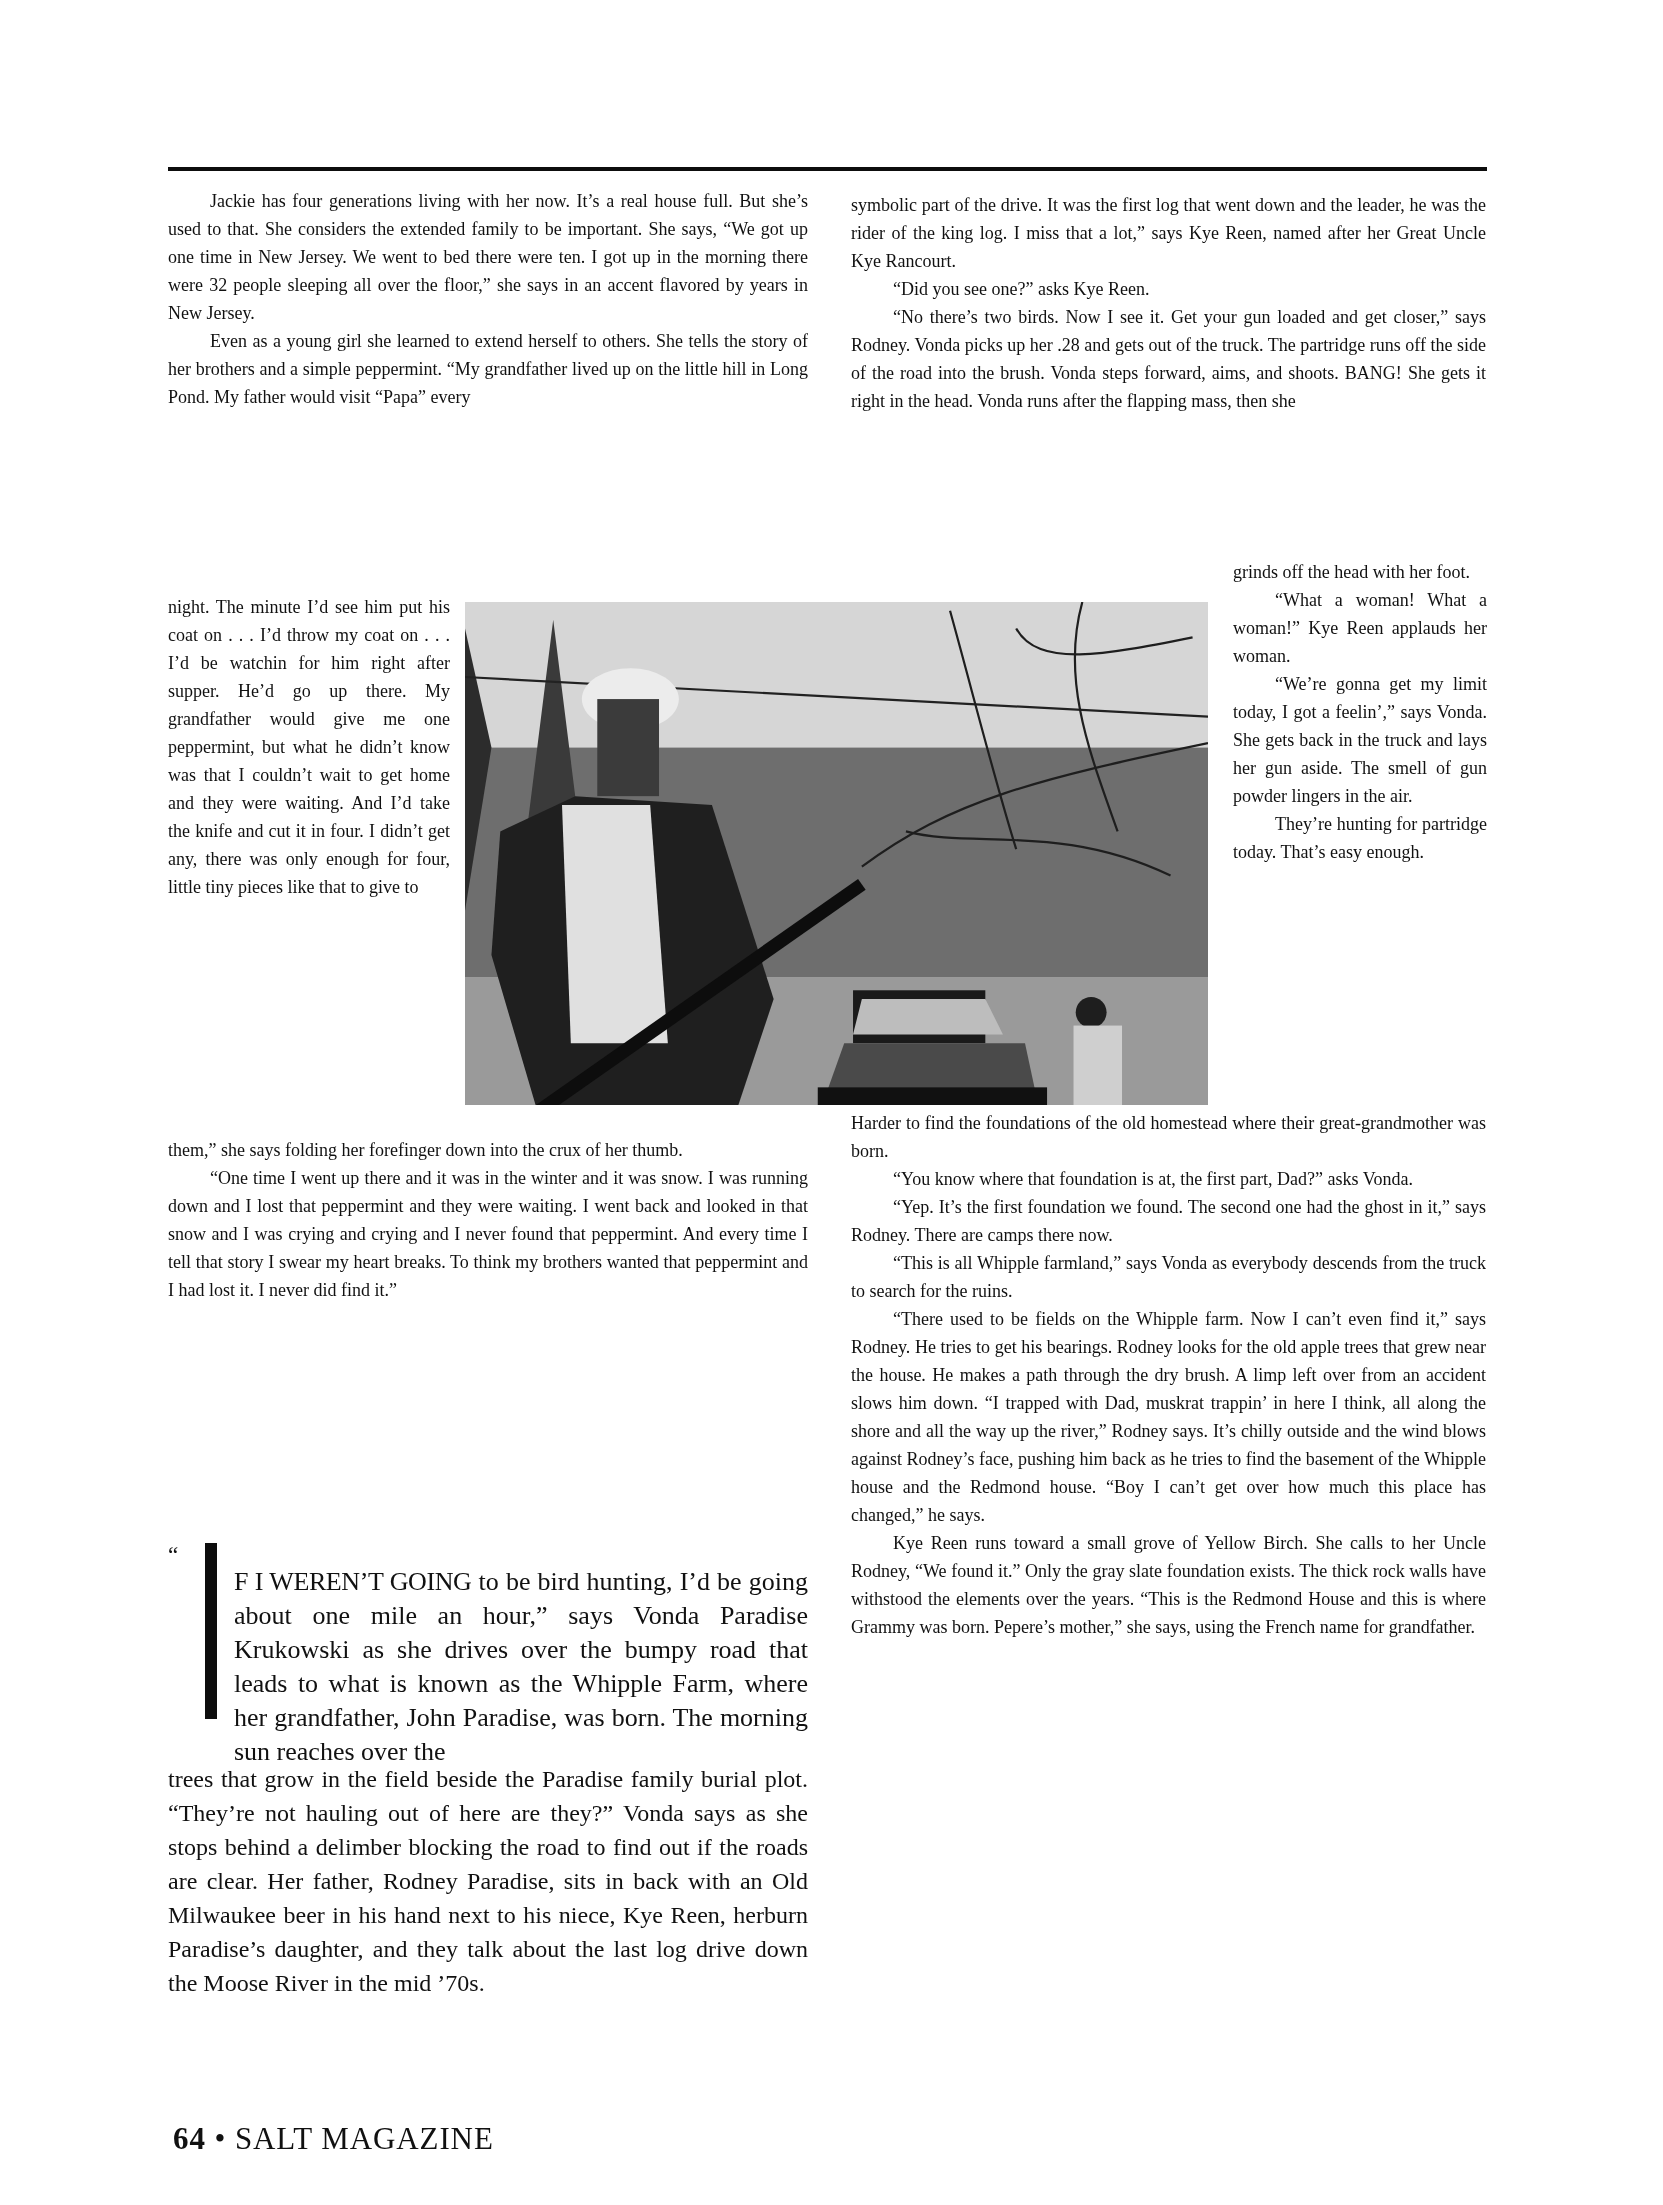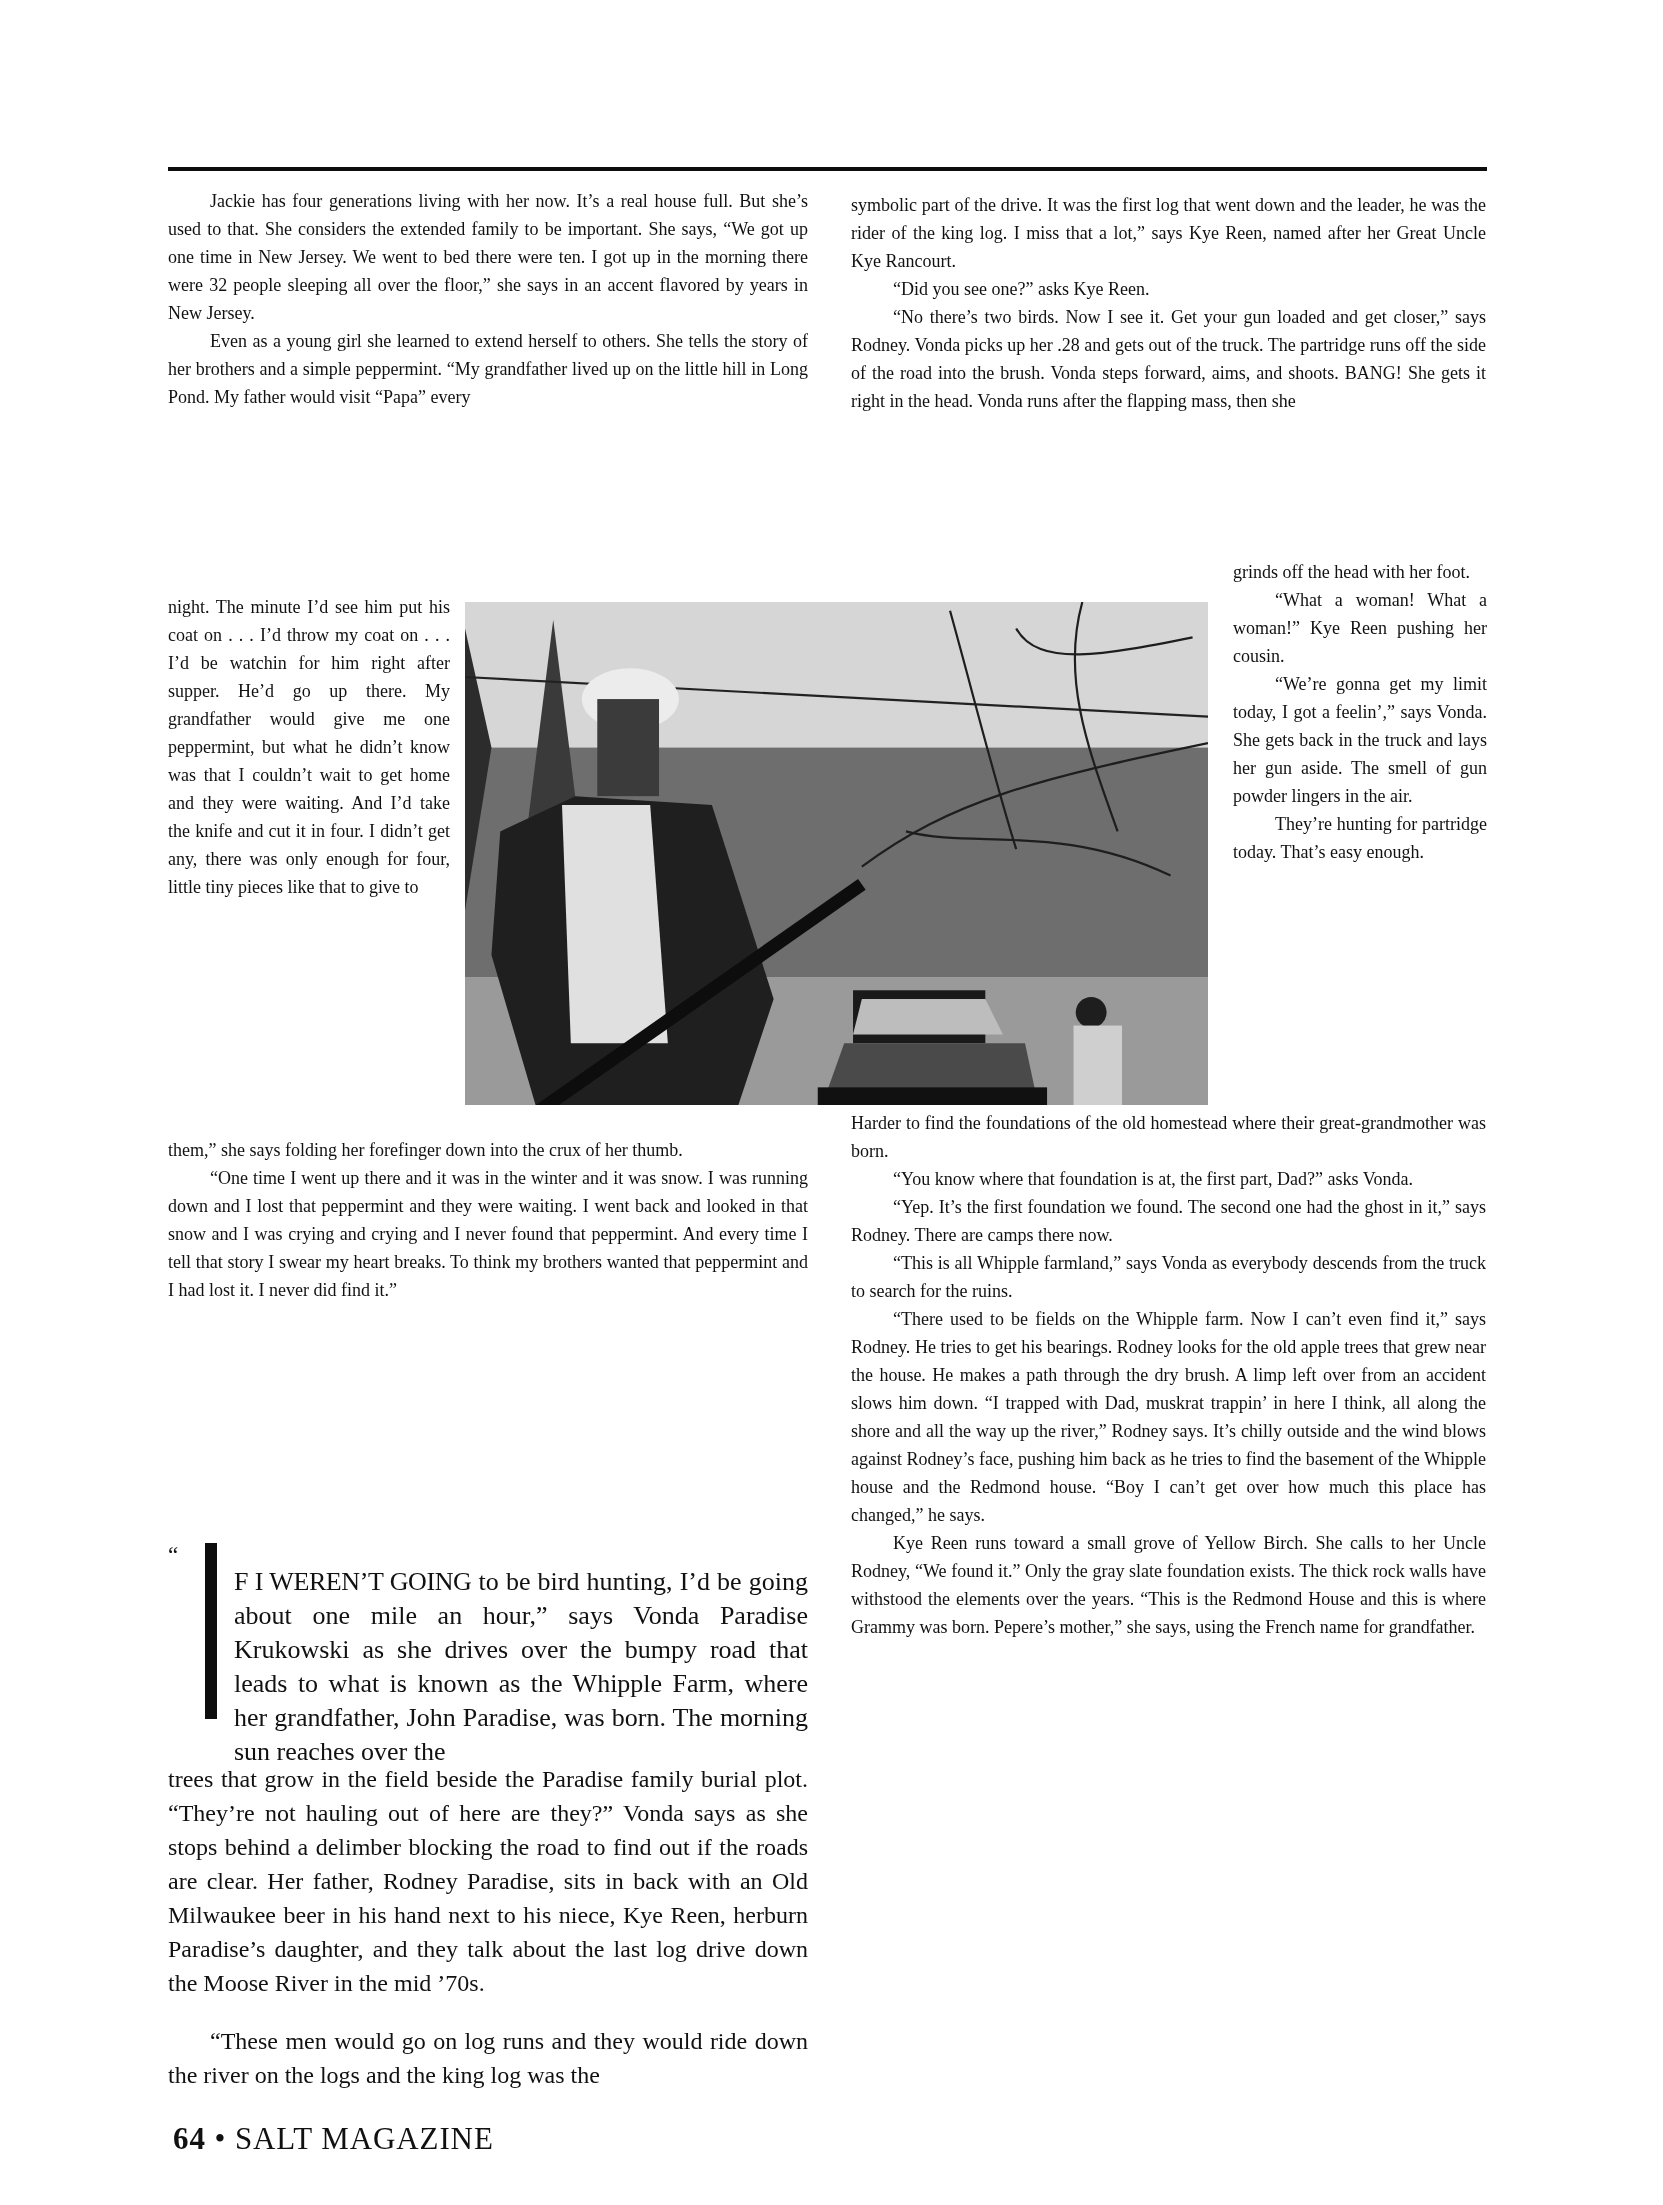--- a/index.html
+++ b/index.html
@@ -49,32 +49,31 @@
 <div id="dropcap-block">
   <span class="open-quote">“</span>
   <div class="drop-I" aria-label="I"></div>
   <p class="drop-text">
     <span class="caps">F I WEREN’T GOING</span><span> to be bird hunting, I’d be going about one mile an hour,” says Vonda Paradise Krukowski as she drives over the bumpy road that leads to what is known as the Whipple Farm, where her grandfather, John Paradise, was born. The morning sun reaches over the</span>
   </p>
 </div>
 
 <div id="colA-end">
   <p>trees that grow in the field beside the Paradise family burial plot. “They’re not hauling out of here are they?” Vonda says as she stops behind a delimber blocking the road to find out if the roads are clear. Her father, Rodney Paradise, sits in back with an Old Milwaukee beer in his hand next to his niece, Kye Reen, herburn Paradise’s daughter, and they talk about the last log drive down the Moose River in the mid ’70s.</p>
-  <p class="indent">“These men would go on log runs and they would ride down the river on the logs and the king log was the</p>
 </div>
 
 <div class="col" id="colB-top">
   <p>symbolic part of the drive. It was the first log that went down and the leader, he was the rider of the king log. I miss that a lot,” says Kye Reen, named after her Great Uncle Kye Rancourt.</p>
   <p class="indent">“Did you see one?” asks Kye Reen.</p>
   <p class="indent">“No there’s two birds. Now I see it. Get your gun loaded and get closer,” says Rodney. Vonda picks up her .28 and gets out of the truck. The partridge runs off the side of the road into the brush. Vonda steps forward, aims, and shoots. BANG! She gets it right in the head. Vonda runs after the flapping mass, then she</p>
 </div>
 
 <div class="col" id="colB-narrow">
   <p>grinds off the head with her foot.</p>
-  <p class="indent">“What a woman! What a woman!” Kye Reen pushing her cousin.</p>
+  <p class="indent">“What a woman! What a woman!” Kye Reen applauds her woman.</p>
   <p class="indent">“We’re gonna get my limit today, I got a feelin’,” says Vonda. She gets back in the truck and lays her gun aside. The smell of gun powder lingers in the air.</p>
   <p class="indent">They’re hunting for partridge today. That’s easy enough.</p>
 </div>
 
 <div class="col" id="colB-bottom">
   <p>Harder to find the foundations of the old homestead where their great-grandmother was born.</p>
   <p class="indent">“You know where that foundation is at, the first part, Dad?” asks Vonda.</p>
   <p class="indent">“Yep. It’s the first foundation we found. The second one had the ghost in it,” says Rodney. There are camps there now.</p>
   <p class="indent">“This is all Whipple farmland,” says Vonda as everybody descends from the truck to search for the ruins.</p>
   <p class="indent">“There used to be fields on the Whipple farm. Now I can’t even find it,” says Rodney. He tries to get his bearings. Rodney looks for the old apple trees that grew near the house. He makes a path through the dry brush. A limp left over from an accident slows him down. “I trapped with Dad, muskrat trappin’ in here I think, all along the shore and all the way up the river,” Rodney says. It’s chilly outside and the wind blows against Rodney’s face, pushing him back as he tries to find the basement of the Whipple house and the Redmond house. “Boy I can’t get over how much this place has changed,” he says.</p>

